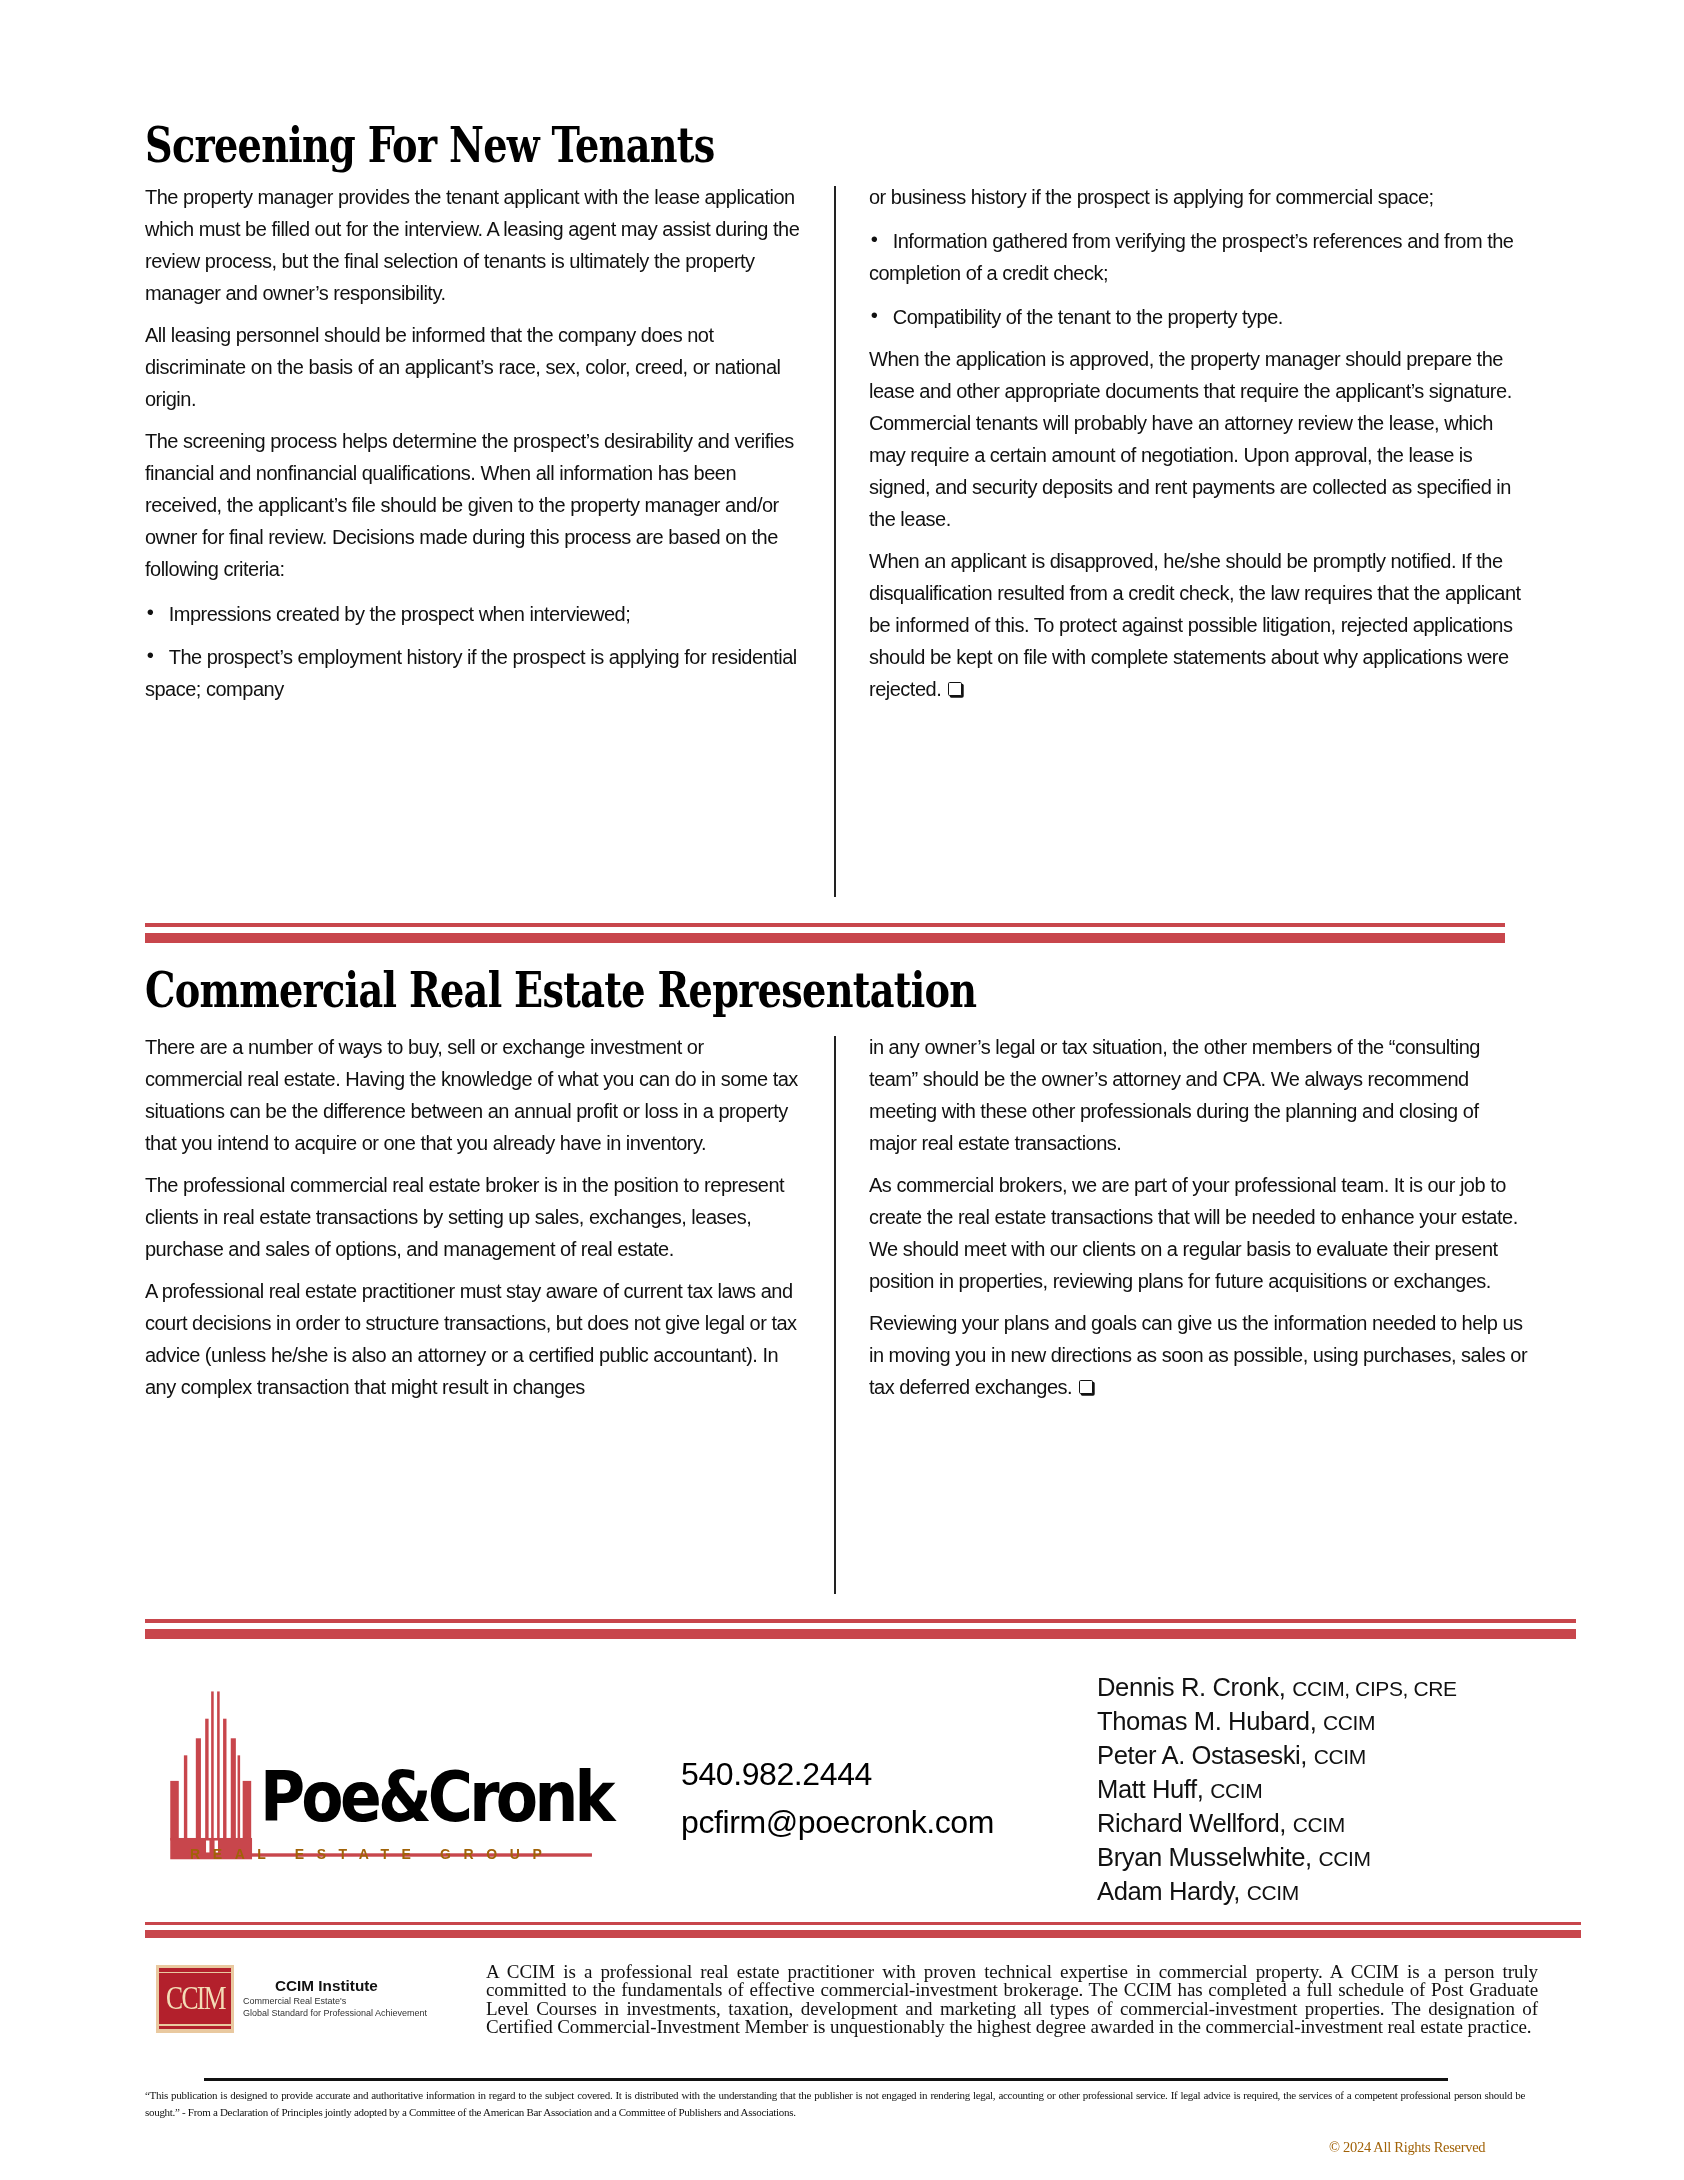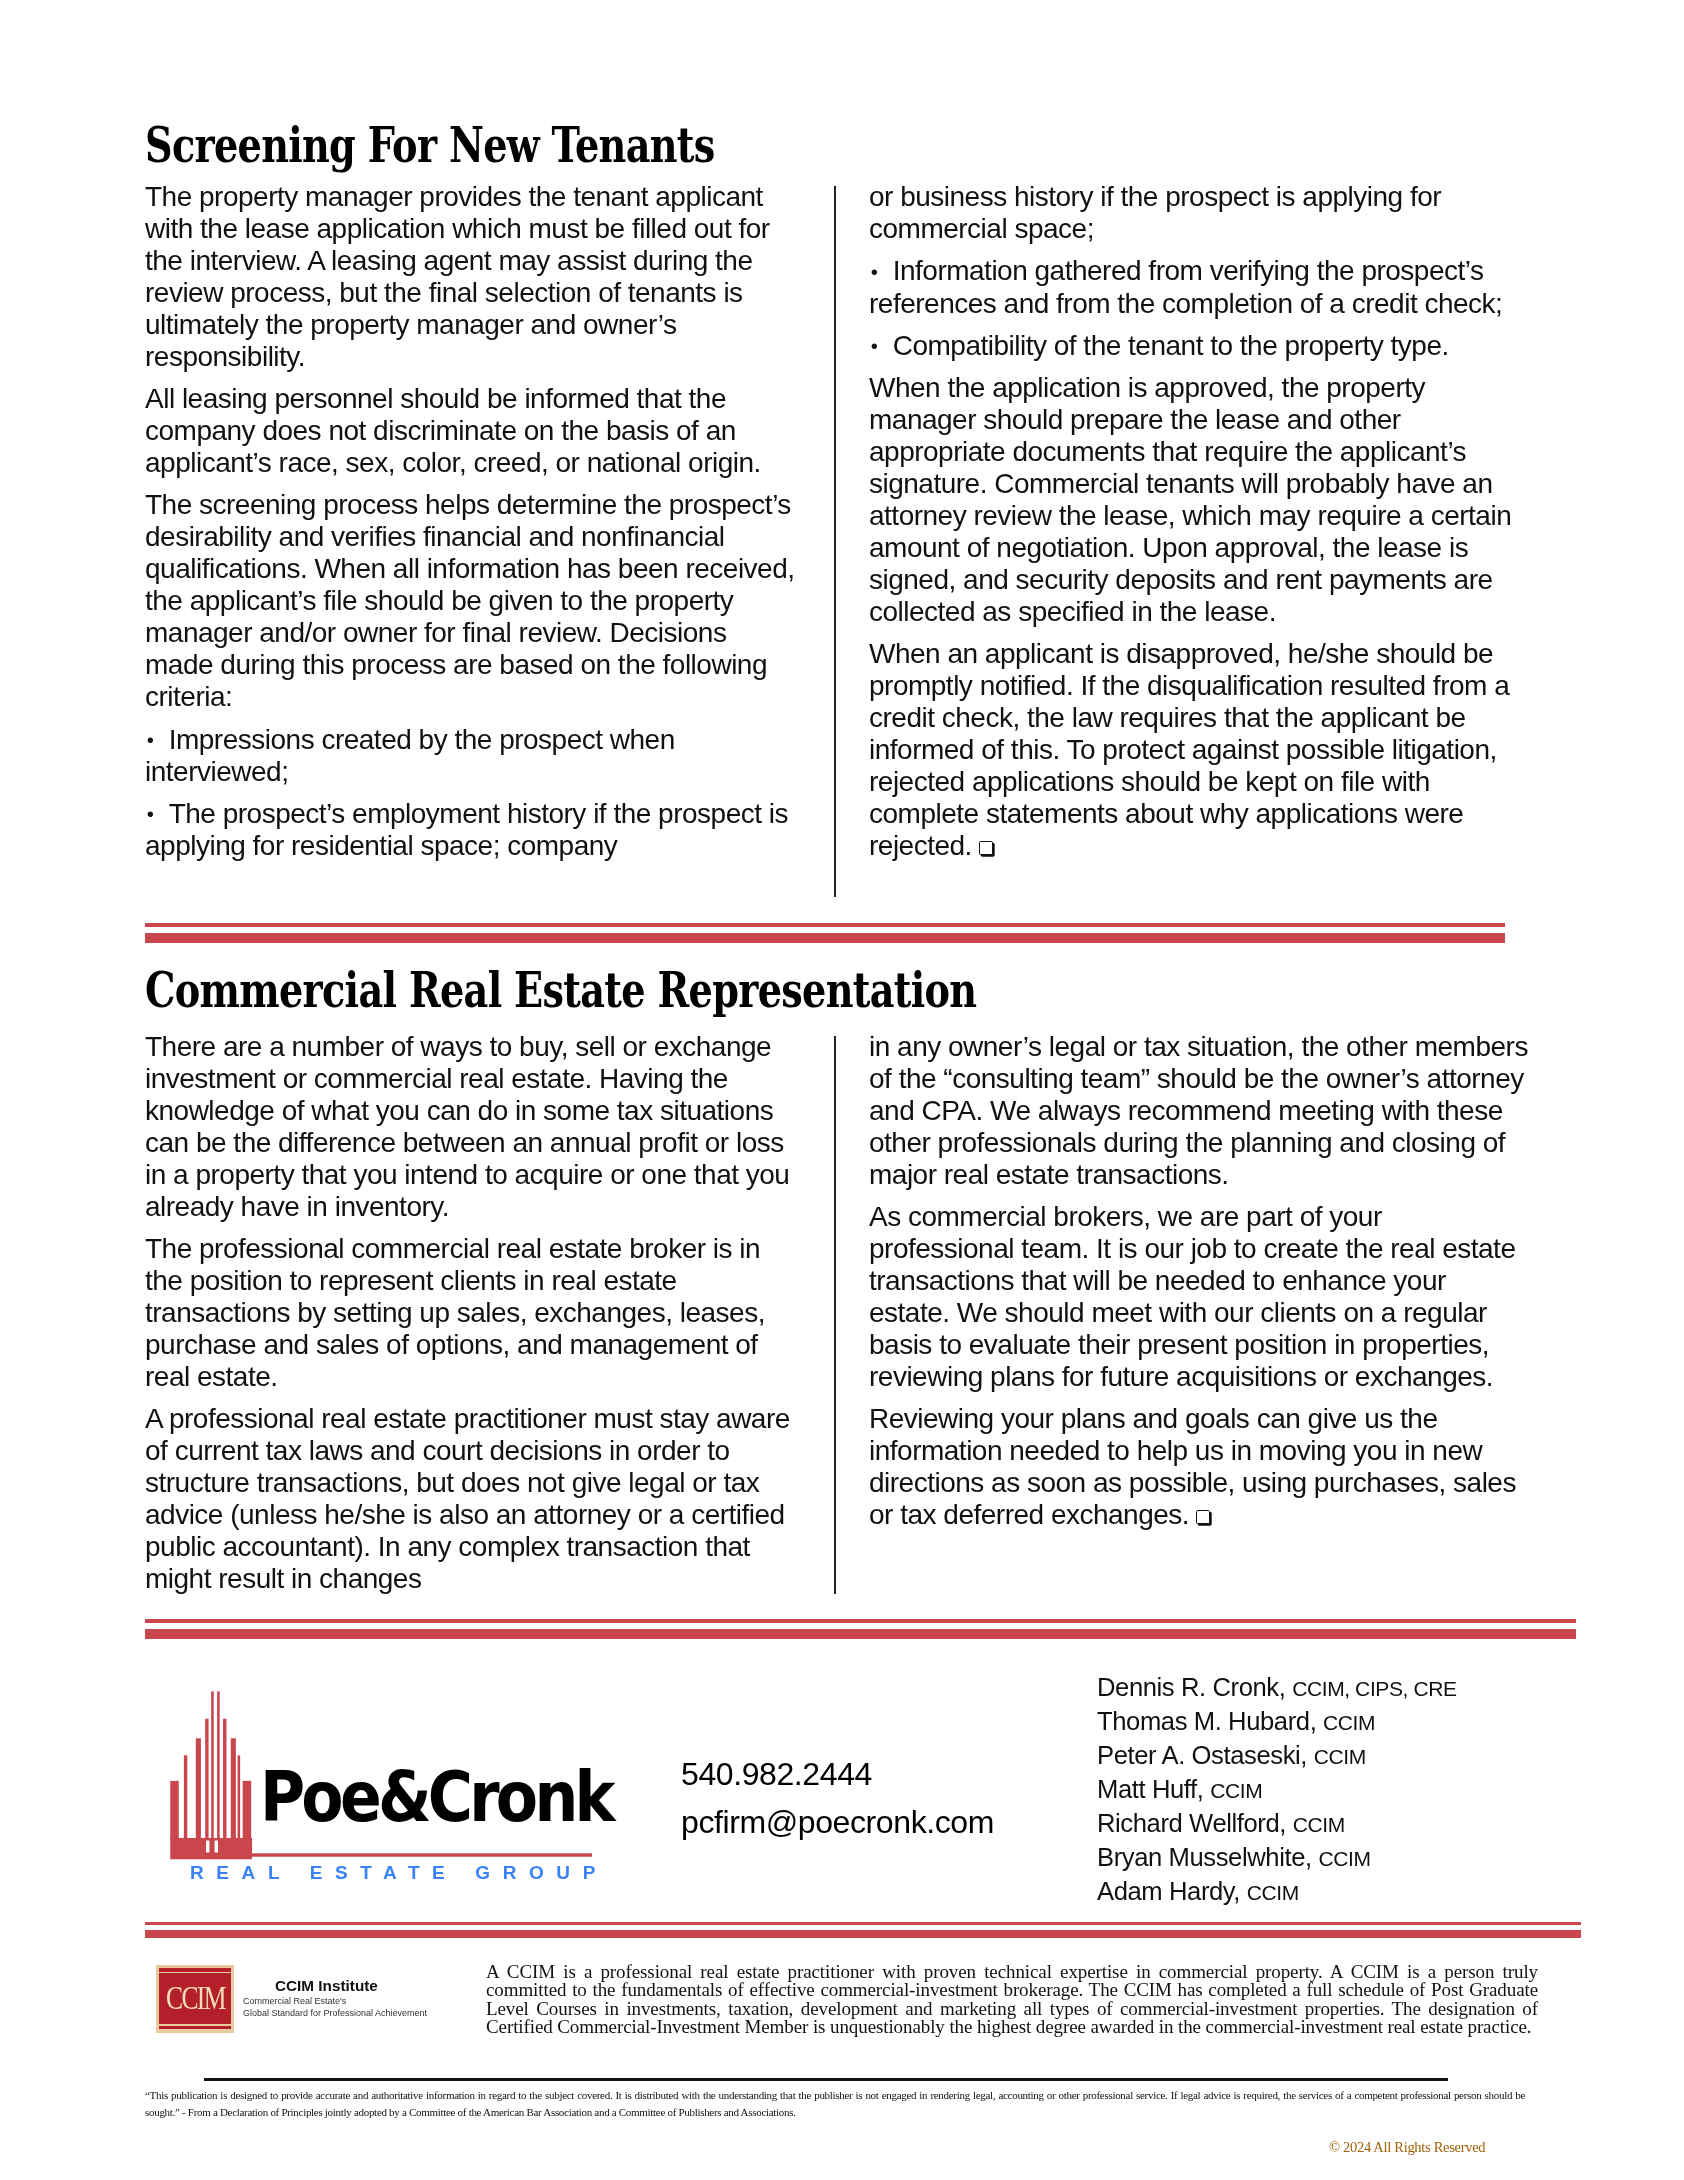--- a/index.html
+++ b/index.html
@@ -7,21 +7,21 @@
 
   .section-title {
     position:absolute; left:145px;
     font-family: "DejaVu Serif", "Liberation Serif", serif;
     font-weight:bold; font-size:49px; letter-spacing:-0.9px;
     transform: scaleX(0.78); transform-origin:left top;
     color:#000; line-height:1; margin:0; white-space:nowrap;
   }
   .col {
     position:absolute; font-family: "Liberation Sans", "DejaVu Sans", sans-serif;
-    font-size:28px; line-height:32px; color:#111;
+    font-size:20px; line-height:32px; color:#111;
     letter-spacing:-0.5px;
   }
   .col p { margin:0 0 10.2px 0; }
   .col .bullet::before { content:"\2022"; display:inline-block; width:22px; padding-left:1.7px; font-size:20.4px; vertical-align:1.7px; }
   .vrule { position:absolute; width:1.7px; background:#222; }
   .redrule { position:absolute; left:145px; }
   .redrule .thin { height:4.3px; background:#c8464c; }
   .redrule .gap { height:6px; }
   .redrule .thick { height:9.4px; background:#c8464c; }
   .endmark { display:inline-block; width:12px; height:12px; border:1.7px solid #111; border-radius:1.7px; margin-left:6.8px; vertical-align:0px; box-shadow:1.7px 1.7px 0 #111; background:#fff;}
@@ -103,21 +103,21 @@
       <rect x="84" y="100" width="3" height="100"></rect>
       <rect x="5" y="197" width="96" height="25"></rect>
       <rect x="100" y="215" width="400" height="4"></rect>
     </g>
     <g fill="#fff">
       <rect x="47" y="200" width="4" height="14"></rect>
       <rect x="57" y="200" width="4" height="14"></rect>
     </g>
   </svg>
   <div style="position:absolute; left:94px; top:92px; font-family:'DejaVu Sans', sans-serif; font-weight:bold; font-size:70px; letter-spacing:-4.3px; color:#000; line-height:1; transform:scaleX(0.88); transform-origin:left top; white-space:nowrap;">Poe&amp;Cronk</div>
-  <div style="position:absolute; left:24px; top:193px; font-family:'Liberation Sans', sans-serif; font-weight:bold; font-size:19px; letter-spacing:12.6px; color:#3b82f6; line-height:1; white-space:nowrap;">REAL ESTATE GROUP</div>
+  <div style="position:absolute; left:24px; top:177px; font-family:'Liberation Sans', sans-serif; font-weight:bold; font-size:14px; letter-spacing:12.6px; color:#a16207; line-height:1; white-space:nowrap;">REAL ESTATE GROUP</div>
 </div>
 
 <div class="contact">
   <div>540.982.2444</div>
   <div>pcfirm@poecronk.com</div>
 </div>
 
 <div class="agents">
   <div><span>Dennis R. Cronk,</span> <span class="cred">CCIM, CIPS, CRE</span></div>
   <div><span>Thomas M. Hubard,</span> <span class="cred">CCIM</span></div>

